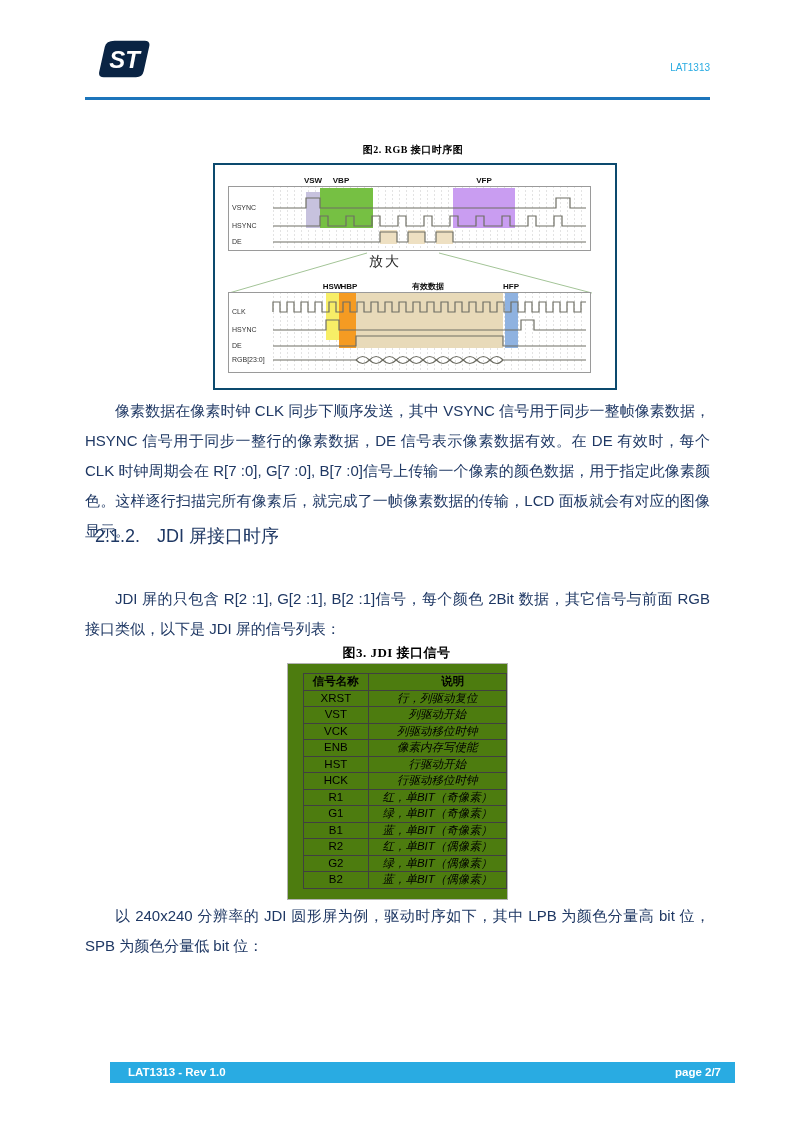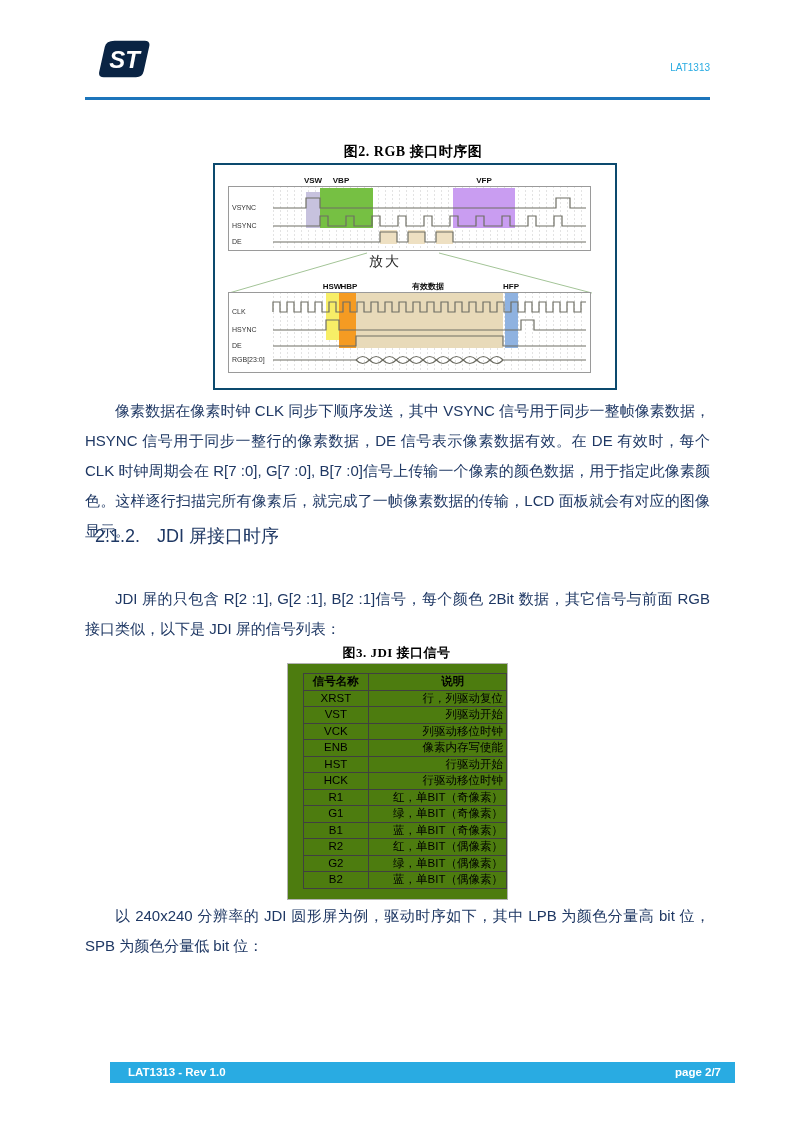--- a/index.html
+++ b/index.html
@@ -5,21 +5,21 @@
   html,body{margin:0;padding:0;}
   body{
     width:793px;height:1122px;position:relative;background:#ffffff;
     font-family:"Liberation Sans", sans-serif;color:#1F3864;overflow:hidden;
   }
   .abs{position:absolute;}
   
   .doc-id{left:85px;top:62px;width:625px;text-align:right;font-size:10px;color:#29ABE2;}
   .rule{left:85px;top:97px;width:625px;height:3px;background:#1C75BB;}
   
-  .fig-caption{font-weight:bold;color:#000;font-size:14px;text-align:center;
+  .fig-caption{font-weight:bold;color:#000;font-size:10px;text-align:center;
     font-family:"Liberation Serif", serif;letter-spacing:.5px;}
   .cap2{left:213px;top:143px;width:400px;}
   .cap3{left:287px;top:644px;width:219px;font-size:13px;}
   
   .fig2-box{left:213px;top:163px;width:400px;height:223px;border:2px solid #0c4a6e;background:#fff;}
   .fig2-box svg{position:absolute;}
   .zoom-label{position:absolute;left:130px;top:88px;width:80px;text-align:center;
     font-size:14px;color:#2b2b2b;letter-spacing:2px;font-family:Liberation Serif, serif;}
   
   .para{left:85px;width:625px;font-size:15px;line-height:30px;text-align:justify;
@@ -30,21 +30,21 @@
   .heading{left:95px;top:524px;width:615px;font-size:18px;line-height:24px;color:#1F3864;}
   .h-num{display:inline-block;width:62px;}
   
   .fig3-frame{left:287px;top:663px;width:219px;height:235px;border:1px solid #b3b3b3;background:#4d7c0f;}
   table.sig{position:absolute;left:15px;top:9px;border-collapse:collapse;
     font-size:11.5px;color:#000;table-layout:fixed;}
   table.sig th, table.sig td{border:1px solid #404040;height:15.5px;padding:0 3px;
     line-height:13px;white-space:nowrap;overflow:hidden;}
   table.sig th{font-weight:bold;text-align:center;}
   table.sig td.c1{width:64px;text-align:center;}
-  table.sig td.c2{width:112px;text-align:right;}
+  table.sig td.c2{width:112px;text-align:center;font-style:italic;}
   table.sig th.c1{width:64px;} table.sig th.c2{width:112px;padding-left:34px;}
   
   .footer-bar{left:85px;top:1062px;width:625px;height:21px;background:#29ABE2;margin-left:25px;}
   .footer-left{position:absolute;left:18px;top:0;height:21px;line-height:21px;
     color:#fff;font-weight:bold;font-size:11.5px;}
   .footer-right{position:absolute;right:14px;top:0;height:21px;line-height:21px;
     color:#fff;font-weight:bold;font-size:11.5px;}
   
   svg text{font-family:"Liberation Sans", sans-serif;}
   .sig-label{font-size:7px;fill:#333;}

